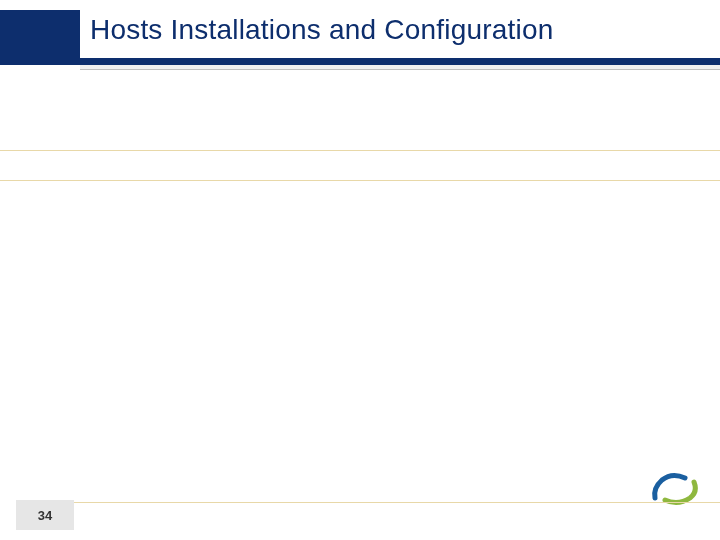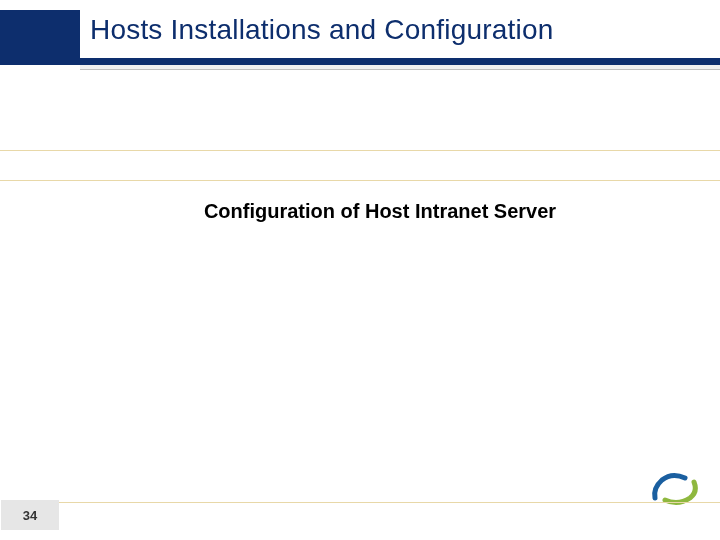--- a/index.html
+++ b/index.html
@@ -87,21 +87,21 @@
     font-size: 16px;
     color: #000;
     line-height: 1.25;
     padding-left: 0;
     text-indent: -44px;
     margin-left: 44px;
   }
   .footer-bar {
     position: absolute;
     bottom: 10px;
-    left: 1px;
+    left: 16px;
     right: 0;
     height: 30px;
     padding-left: 11px;
   }
   .page-num-box {
     position: absolute;
     left: 0;
     bottom: 0;
     width: 58px;
     height: 30px;
@@ -146,21 +146,20 @@
     <h1 class="slide-title">Hosts Installations and Configuration</h1>
   </div>
   <div class="band1"></div>
   <div class="band2"></div>
 </div>
 
 <div class="hr1"></div>
 <div class="hr2"></div>
 
 <div class="content">
-  <div class="subtitle">Configuration of Host Intranet Server</div>
 </div>
 
 <div class="logo">
   <svg viewBox="0 0 50 40">
     <path d="M 5 30 Q 3 20 12 12 Q 22 4 35 10" stroke="#1a5fa0" stroke-width="5" fill="none" stroke-linecap="round"></path>
     <path d="M 15 32 Q 28 38 40 30 Q 48 24 44 14" stroke="#8fb83f" stroke-width="5" fill="none" stroke-linecap="round"></path>
   </svg>
 </div>
 
 <div class="footer-bar">

